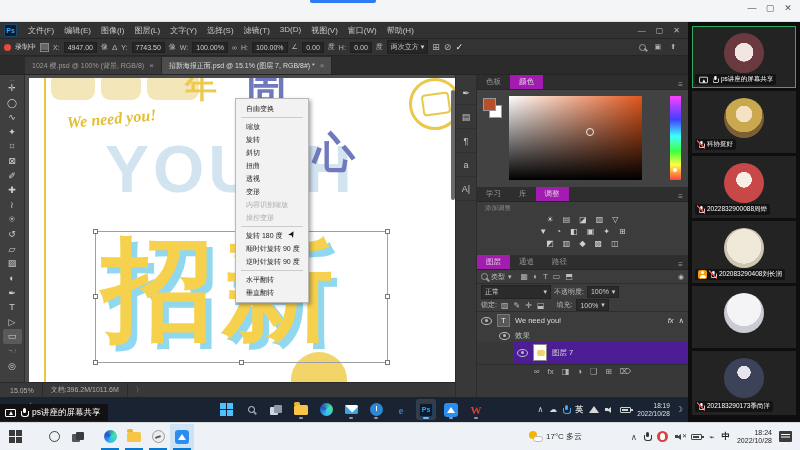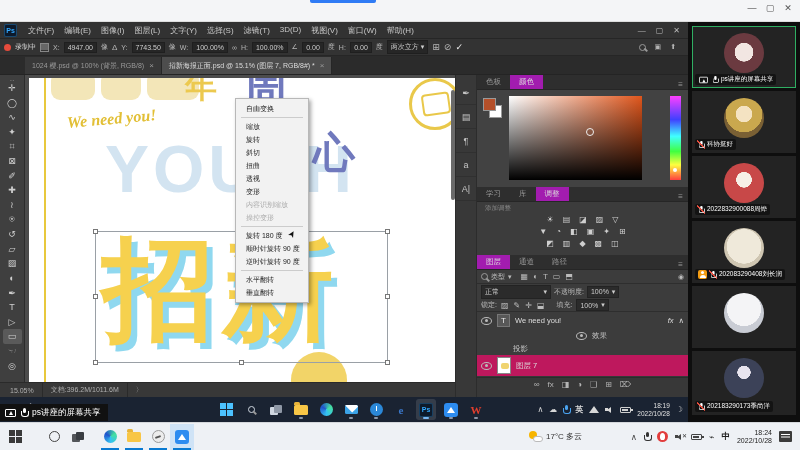--- a/index.html
+++ b/index.html
@@ -100,21 +100,21 @@
   .adjust-body{height:53px;background:#3c3c3c;padding-top:1px;}
   .adjust-header{font-size:6.5px;color:#8b8b8b;padding:1px 0 1px 8px;}
   .adjust-row{display:flex;justify-content:center;gap:9px;font-size:8px;color:#cfcfcf;line-height:12px;}
 
   .layers-filter{display:flex;align-items:center;gap:3px;height:14px;font-size:7px;color:#bbb;padding:0 4px;background:#3c3c3c;border-bottom:1px solid #2e2e2e;}
   .layers-blend{display:flex;align-items:center;gap:3px;height:15px;font-size:7px;color:#bbb;padding:0 4px;background:#3c3c3c;}
   .layers-lock{display:flex;align-items:center;gap:4px;height:13px;font-size:7px;color:#bbb;padding:0 4px;background:#3c3c3c;border-bottom:1px solid #2e2e2e;}
   .sel-field{background:#2b2b2b;border:1px solid #232323;padding:1px 3px;font-size:7px;color:#ccc;display:flex;align-items:center;gap:3px;}
   .layer-row{display:flex;align-items:center;gap:5px;height:17px;font-size:7.5px;color:#ddd;padding:0 4px;background:#3c3c3c;}
   .layer-row.child{height:13px;color:#c5c5c5;}
-  .layer-row.selected{background:#be185d;height:21px;}
+  .layer-row.selected{background:#4c1d95;height:21px;margin-left:36px;}
   .eye{width:11px;height:8px;border:1px solid #bbb;border-radius:50%;position:relative;display:inline-block;flex:0 0 auto;}
   .eye::after{content:"";position:absolute;left:3px;top:1.5px;width:3px;height:3px;border-radius:50%;background:#bbb;}
   .thumbT{width:13px;height:13px;border:1px solid #777;background:#585858;color:#eee;font-size:8px;display:flex;align-items:center;justify-content:center;}
   .thumb7{width:14px;height:17px;border:1px solid #888;background:#fff;position:relative;}
   .thumb7::after{content:"";position:absolute;left:3px;top:5px;width:8px;height:6px;background:#f0d470;border-radius:2px;}
   .layers-bottom{display:flex;align-items:center;justify-content:center;gap:8px;height:14px;background:#383838;border-top:1px solid #2c2c2c;font-size:8px;color:#b5b5b5;margin-top:1px;}
 
   
   .mag{width:7px;height:7px;border:1.5px solid #999;border-radius:50%;position:relative;display:inline-block;flex:0 0 auto;}
   .mag::after{content:"";position:absolute;width:4px;height:1.5px;background:#999;transform:rotate(45deg);right:-3px;bottom:-1px;}
@@ -492,26 +492,23 @@
         <span style="margin-left:8px;">填充:</span>
         <span class="sel-field"><span>100%</span> ▾</span>
       </div>
       <div class="layer-row">
         <span class="eye"></span>
         <span class="thumbT">T</span>
         <span>We need you!</span>
         <span style="margin-left:auto;font-style:italic;">fx</span>
         <span>∧</span>
       </div>
-      <div class="layer-row child" style="padding-left:22px;justify-content:center;">
+      <div class="layer-row child" style="padding-left:22px;">
         <span class="eye"></span>
         <span>效果</span>
-      </div>
-      <div class="layer-row child" style="padding-left:36px;">
-        <span>投影</span>
       </div>
       <div class="layer-row selected">
         <span class="eye"></span>
         <span class="thumb7"></span>
         <span>图层 7</span>
       </div>
       <div class="layers-bottom">
         <span style="display:flex;gap:8px;">
 
         <span>∞</span>

